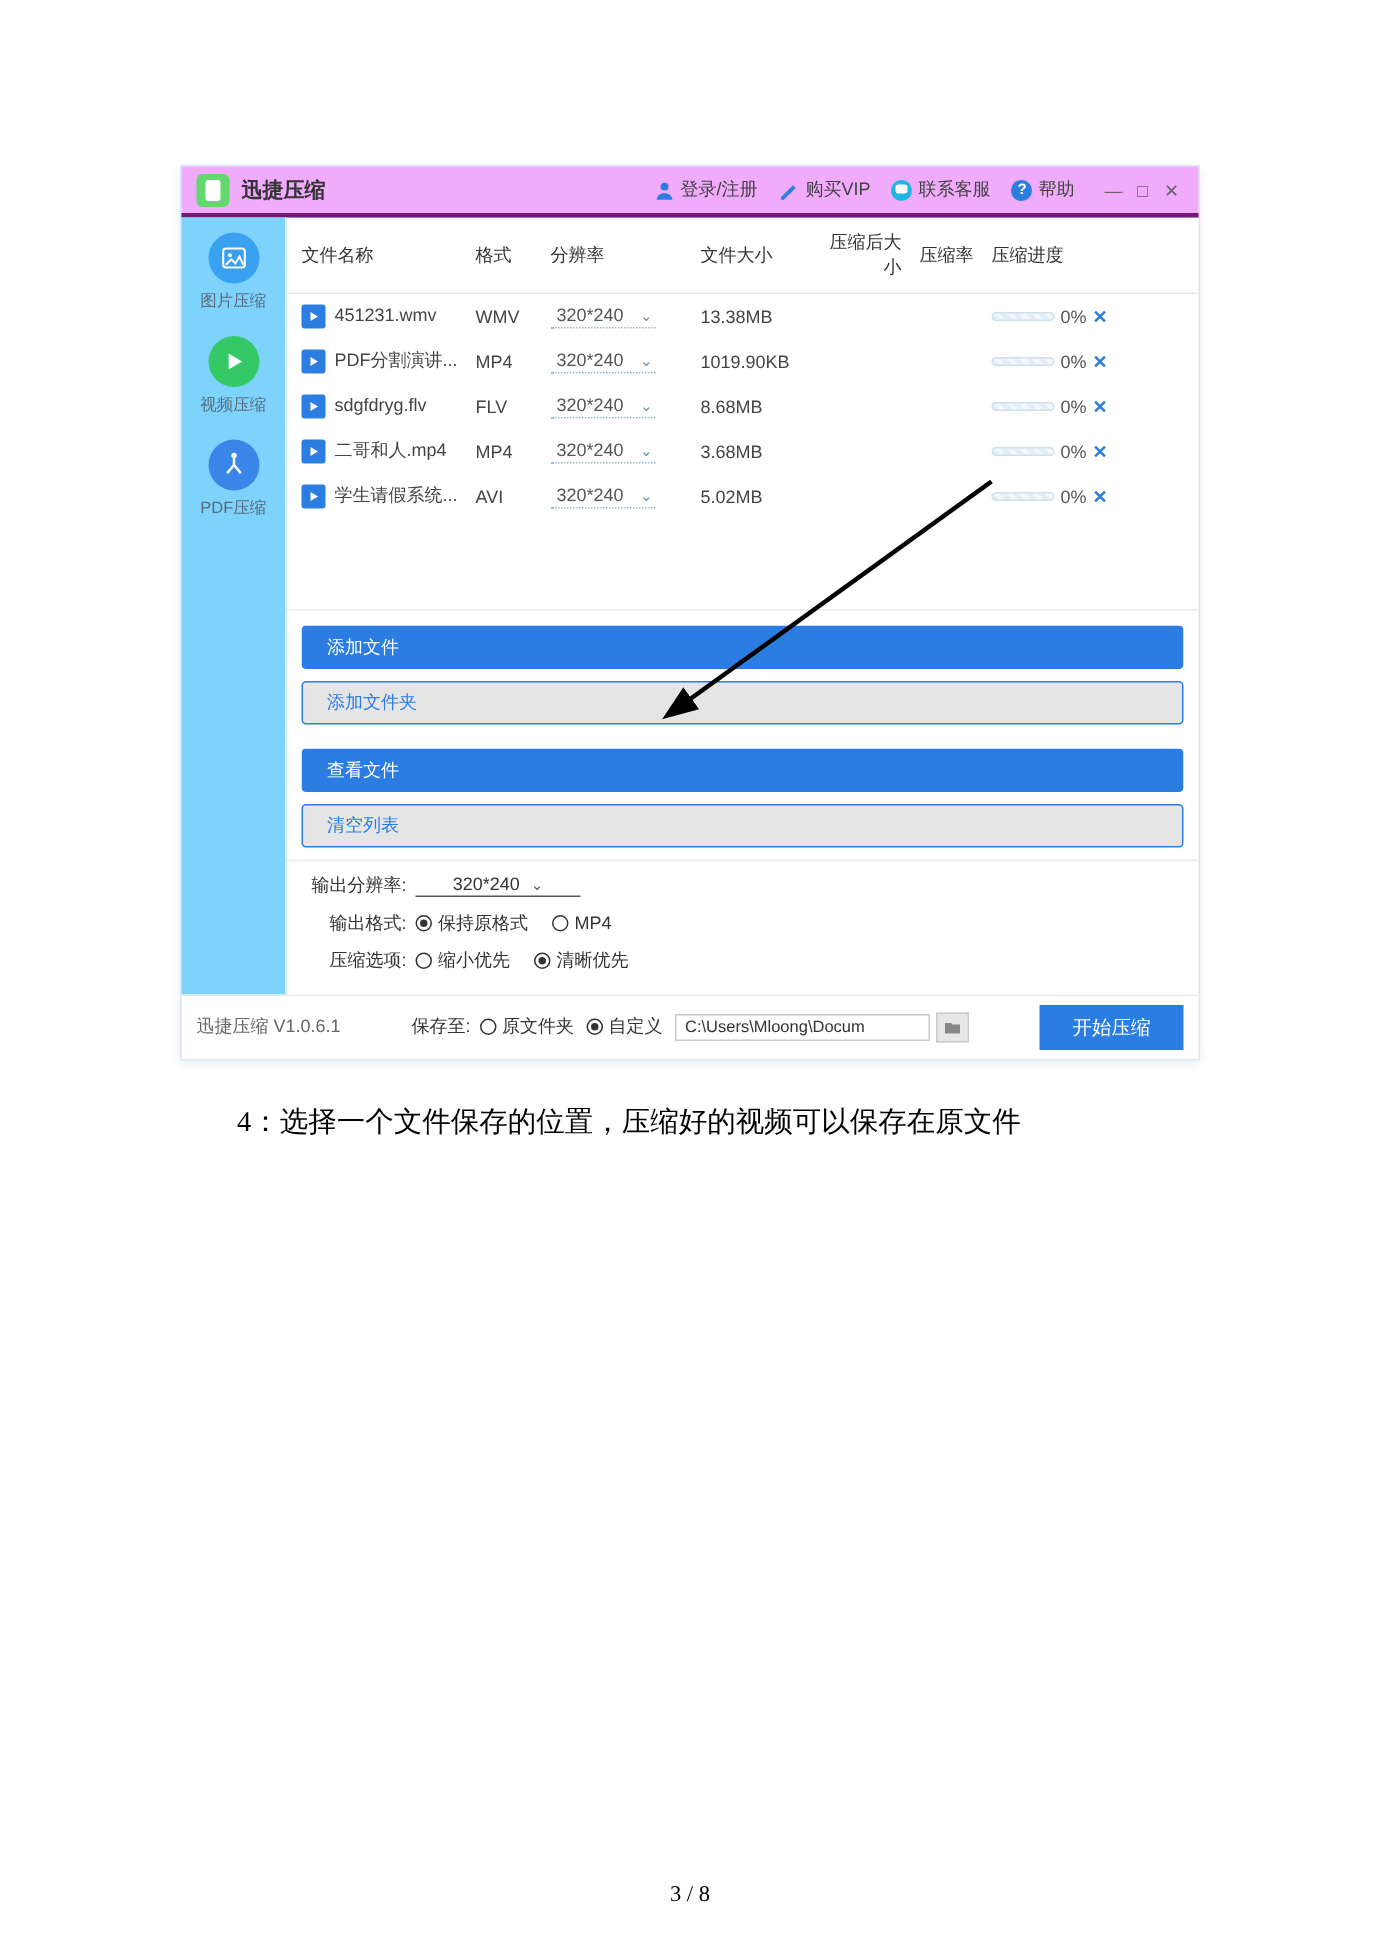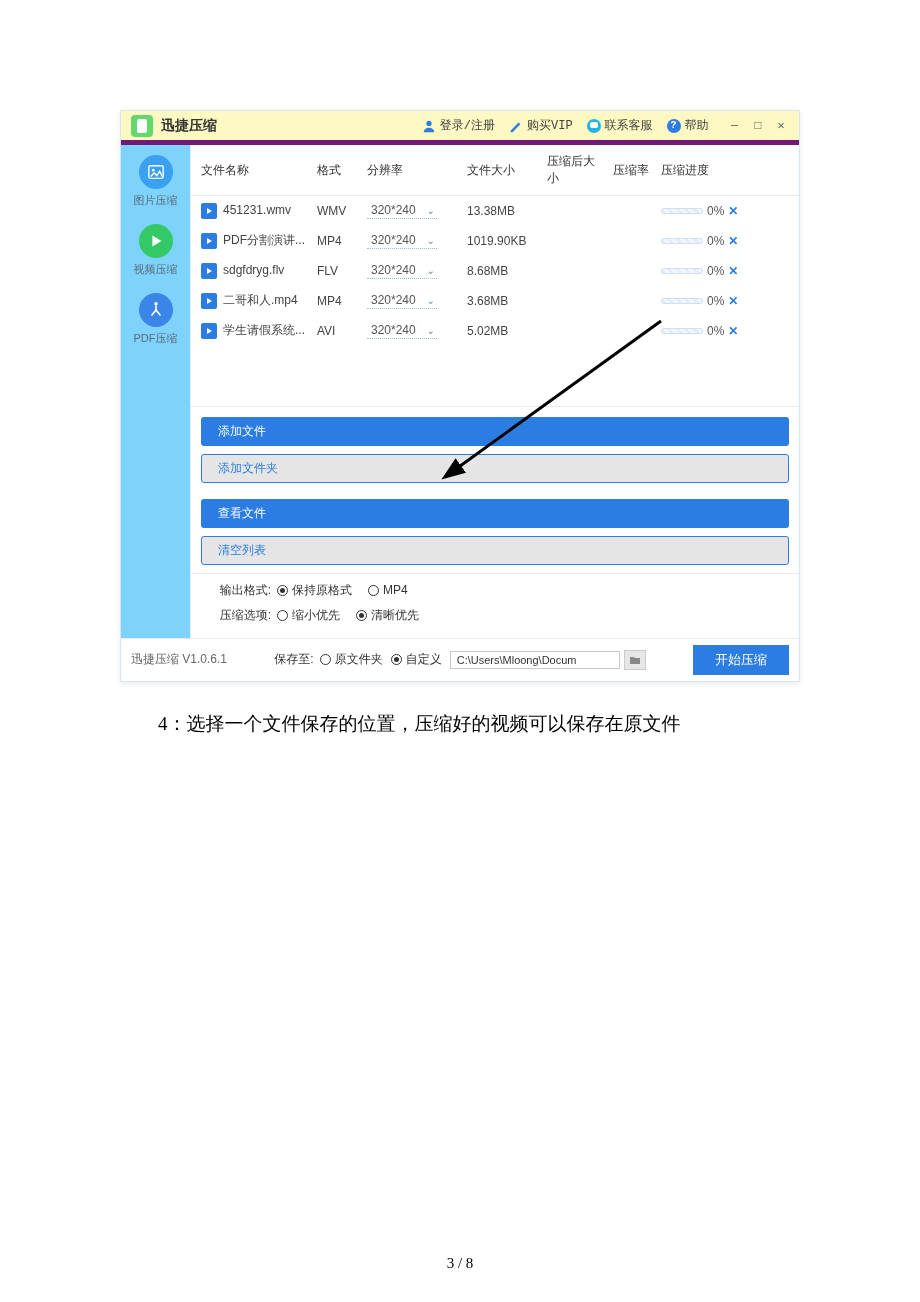--- a/index.html
+++ b/index.html
@@ -18,23 +18,22 @@
     border: 1px solid #d7e6f4;
     background: #fff;
     box-shadow: 0 2px 6px rgba(0,0,0,0.08);
     position: relative;
   }
   .titlebar {
     display: flex;
     align-items: center;
     height: 34px;
     padding: 0 10px;
-    border-bottom: 5px solid #701a75;
-    background: #fef9c3;
-    font-family: Liberation Mono, monospace;
+    border-bottom: 3px solid #701a75;
+    background: #f0abfc;
   }
   .logo {
     width: 22px; height: 22px;
     background: #62d86e;
     border-radius: 4px;
     position: relative;
     margin-right: 8px;
     display: flex; align-items: center; justify-content: center;
   }
   .logo::after {
@@ -109,21 +108,21 @@
   .doc-text .indent{ text-indent:2em; display:block;}
   
   .page-num{ position:absolute; left:0; right:0; text-align:center; bottom:30px;
     font-size:15px; color:#000; font-family:"Times New Roman",serif;}
   .page-wrap{position:relative; min-height:1302px;}
   
   th.col-name{width:120px;padding-left:10px;}
   th.col-fmt{width:50px;}
   th.col-res{width:100px;}
   th.col-size{width:80px;}
-  th.col-after{width:66px;}
+  th.col-after{width:66px;text-align:right;}
   th.col-rate{width:48px;}
   th.col-prog{}
   td.col-name{padding-left:10px;}
   .tbody-space td{height:60px;border-bottom:none;}
   .settings-box{border-top:1px solid #eaeaea;}
   .arrow-svg{position:absolute; left:300px; top:190px; width:260px; height:200px;}
 </style>
 </head>
 <body>
 <div class="page-wrap">
@@ -268,20 +267,27 @@
 
       <div class="action-row">
         <span class="btn btn-primary">添加文件</span>
         <span class="btn btn-outline">添加文件夹</span>
         <span class="action-spacer"></span>
         <span class="btn btn-primary">查看文件</span>
         <span class="btn btn-outline">清空列表</span>
       </div>
 
       <div class="settings settings-box">
+        <div class="settings-row">
+          <span class="settings-label">输出分辨率:</span>
+          <span class="underline-field">
+            <span>320*240</span>
+            <span class="chev">⌄</span>
+          </span>
+        </div>
         <div class="settings-row">
           <span class="settings-label">输出格式:</span>
           <span class="radio checked">
             <span class="dot"></span>
             <span>保持原格式</span>
           </span>
           <span class="radio">
             <span class="dot"></span>
             <span>MP4</span>
           </span>

